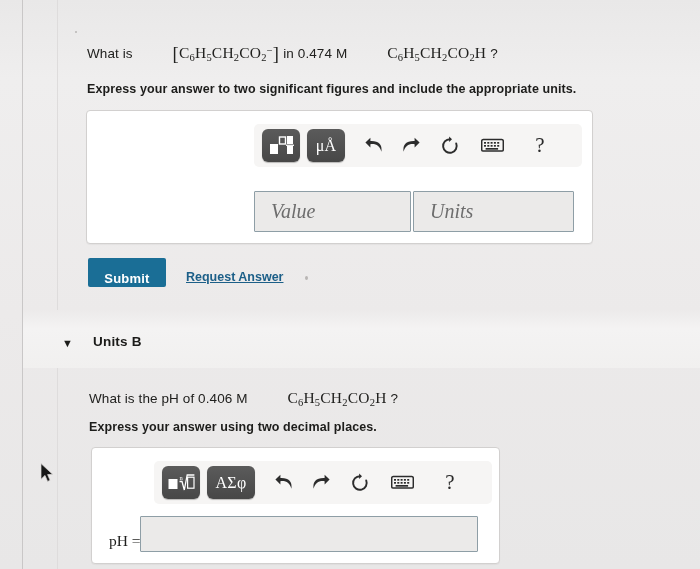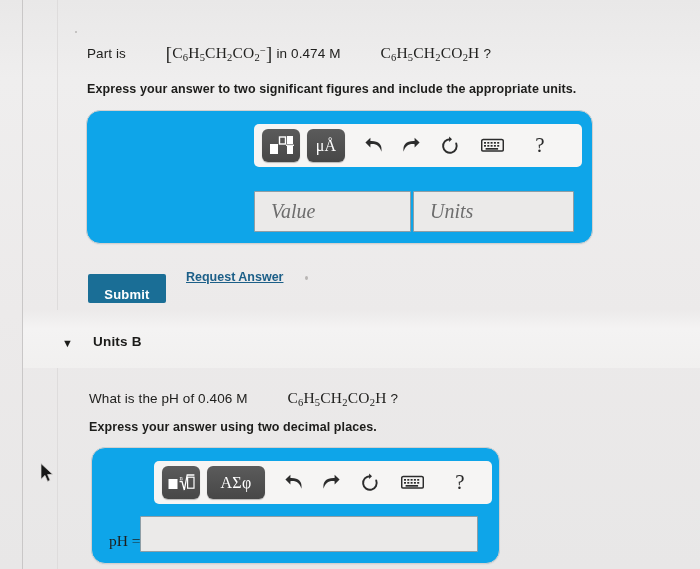--- a/index.html
+++ b/index.html
@@ -71,23 +71,23 @@
   }
   .brk {
     font-size: 18.5px;
     vertical-align: -0.13em;
     font-family: "Liberation Serif", serif;
   }
 
   
   .answer-card {
     position: absolute;
-    background: #0ea5e9;
+    background: #ffffff;
     border: 1px solid #d2d0cf;
-    border-radius: 14px;
+    border-radius: 4px;
     box-shadow: 0 1px 1px rgba(0,0,0,.04);
   }
   .toolbar {
     position: absolute;
     background: #f6f5f4;
     border-radius: 5px;
     display: flex;
     align-items: center;
   }
   .tb-btn {
@@ -161,21 +161,20 @@
     background: #1a6e96;
     color: #ffffff;
     border: none;
     font-family: "Liberation Sans", sans-serif;
     font-size: 13px;
     font-weight: bold;
     letter-spacing: .2px;
     border-radius: 2px;
     cursor: pointer;
     padding: 13px;
-    margin-top: 16px;
   }
   .req-link {
     position: absolute;
     color: #1c5f88;
     font-size: 12.5px;
     font-weight: bold;
     text-decoration: underline;
     cursor: pointer;
     white-space: nowrap;
   }
@@ -217,21 +216,21 @@
 </head>
 <body>
 
 <div class="page"></div>
 <div class="page-left-rule"></div>
 <div class="page-left-rule2"></div>
 
 <div class="content">
 
   <div class="q-line q-ask" style="left:87px; top:44px;">
-    <span>Part is</span>
+    <span>What is</span>
     <span class="mathtext">
       <span class="brk">[</span>C<sub>6</sub>H<sub>5</sub>CH<sub>2</sub>CO<sub>2</sub><sup>−</sup><span class="brk">]</span>
     </span>
     <span>in 0.474 M</span>
     <span class="mathtext">
       C<sub>6</sub>H<sub>5</sub>CH<sub>2</sub>CO<sub>2</sub>H
     </span><span>?</span>
   </div>
 
   <div class="q-line q-instr" style="left:87px; top:82px;">Express your answer to two significant figures and include the appropriate units.</div>
@@ -326,21 +325,21 @@
 
       <div class="tb-btn">
         <svg width="27" height="22" viewBox="0 0 27 22">
           <rect x="0.5" y="7" width="9" height="10" fill="#fff"></rect>
           <text x="11.5" y="7.5" font-family="Liberation Serif, serif" font-size="6.5" fill="#fff">n</text>
           <path d="M11.5 9.5 L14.0 9.5 L16.3 18.0 L19.2 3.0 L26.4 3.0" fill="none" stroke="#fff" stroke-width="1.3"></path>
           <rect x="19.6" y="5.2" width="6.4" height="11" fill="none" stroke="#fff" stroke-width="1.2"></rect>
         </svg>
       </div>
 
-      <div class="tb-btn" style="width:58px;">
+      <div class="tb-btn" style="width:48px;">
         <span class="tb-btn-label">ΑΣφ</span>
       </div>
 
       <div class="tb-icon" style="margin-left:7px;">
         <svg width="19" height="17" viewBox="0 0 19 17">
           <path d="M5.4 4.0 L5.4 0.8 L0.4 5.6 L5.4 10.4 L5.4 7.2 C11.6 6.6 14.6 9.0 16.4 14.8 C17.6 7.2 13.4 3.6 5.4 4.0 Z" fill="#2c2c2c"></path>
         </svg>
       </div>
 
       <div class="tb-icon">

